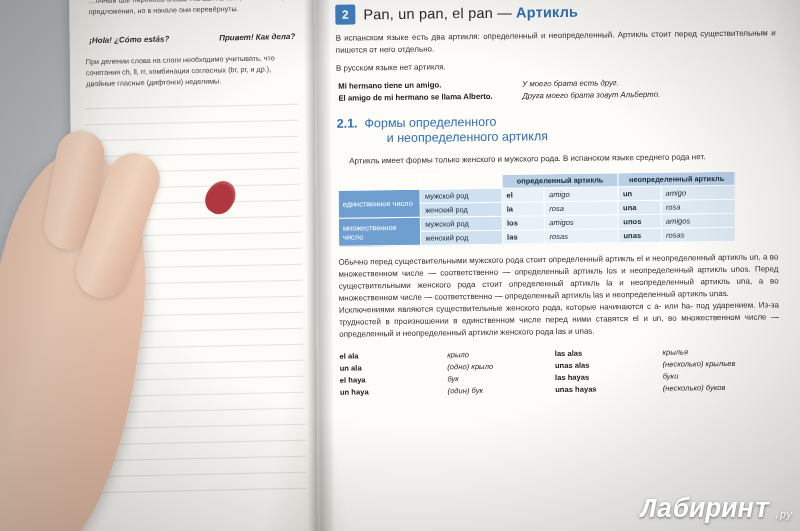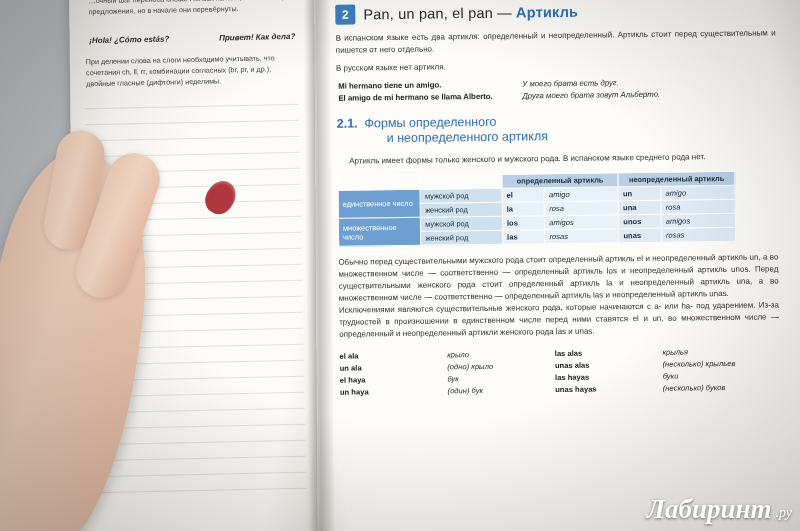--- a/index.html
+++ b/index.html
@@ -122,25 +122,25 @@
   .arm{
     position:absolute;left:-60px;top:400px;width:210px;height:160px;
     background:linear-gradient(90deg,#dcb49d,#edd0bb);
     border-radius:60px 40px 0 0;transform:rotate(6deg);
   }
   
   .watermark{
     position:absolute;right:8px;bottom:6px;
     display:flex;align-items:center;gap:4px;
     color:#ffffff;
-    font-family:Liberation Serif, serif;
+    font-family:Liberation Mono, monospace;
     text-shadow:0 1px 3px rgba(0,0,0,.55);
   }
   .wm-l{font-size:27px;font-weight:bold;font-style:italic;}
-  .wm-r{font-size:14px;font-style:italic;align-self:flex-end;padding-bottom:4px;}
+  .wm-r{font-size:10px;font-style:italic;align-self:flex-end;padding-bottom:4px;}
   .vignette{
     position:absolute;inset:0;pointer-events:none;
     background:radial-gradient(ellipse at 52% 45%, rgba(0,0,0,0) 45%, rgba(0,0,0,.22) 100%);
   }
 </style>
 </head>
 <body>
 
 <div class="photo">
 

